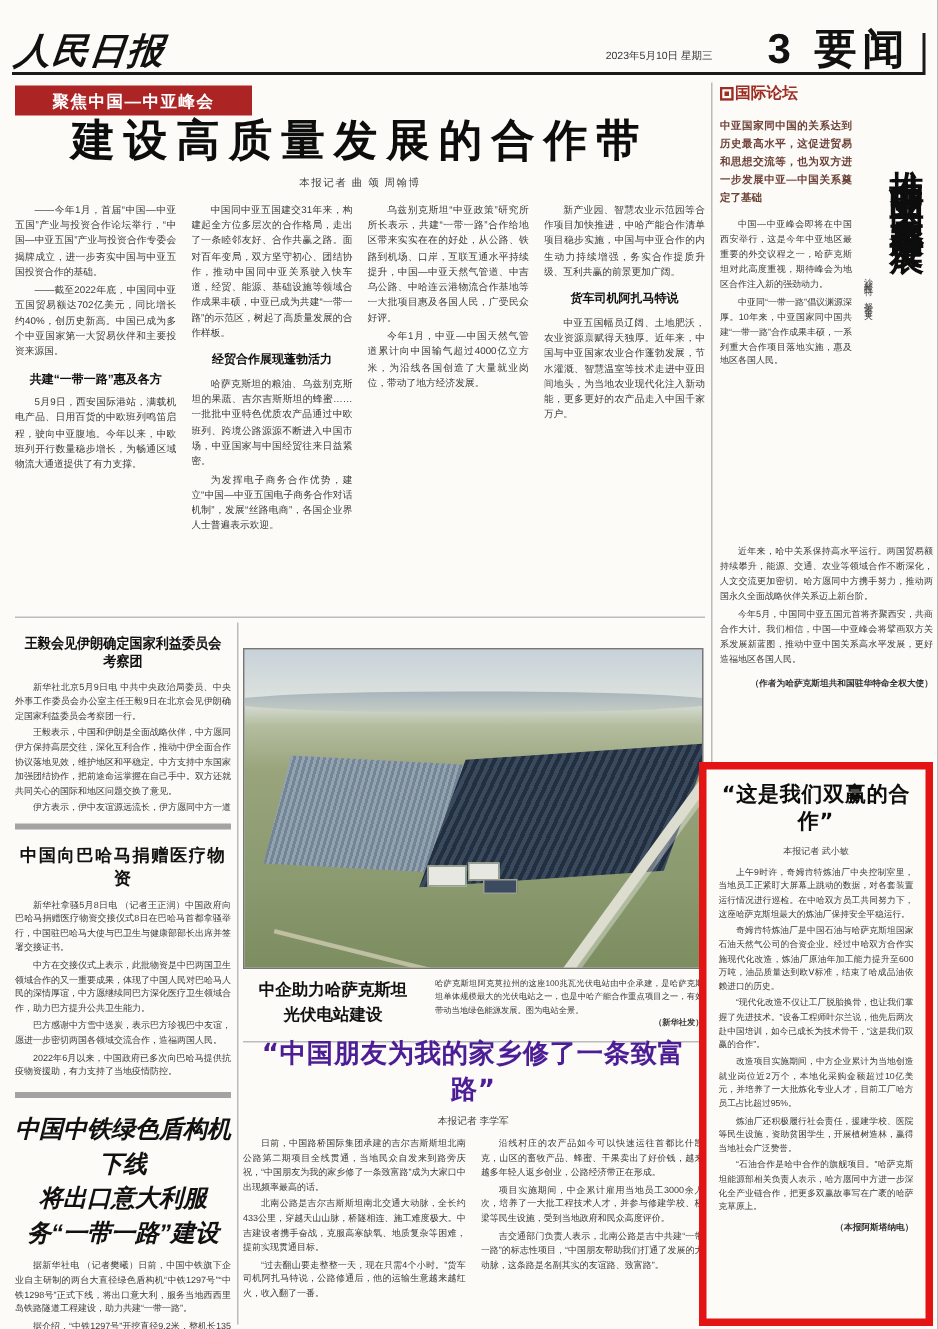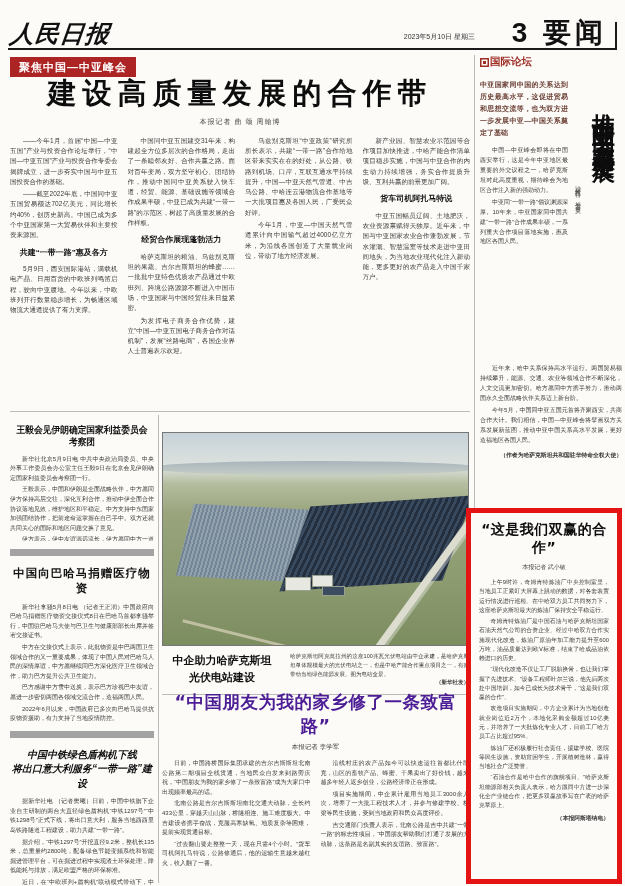--- a/index.html
+++ b/index.html
@@ -6,43 +6,43 @@
   .page{position:relative;width:625px;height:886px;margin:0 auto;background:#fcfbf8;overflow:hidden;
         font-family:"Liberation Sans",sans-serif;color:#2b2b2b;}
   
   .masthead-logo{position:absolute;left:10px;top:18px;font-family:"DejaVu Serif",serif;
     font-weight:bold;font-style:italic;font-size:24px;color:#111;letter-spacing:1px;transform:skewX(-6deg);}
   .masthead-date{position:absolute;right:150px;top:32px;font-size:7px;color:#333;}
   .masthead-page{position:absolute;right:18px;top:14px;font-size:28px;font-weight:bold;color:#111;letter-spacing:4px;}
   .head-rule{position:absolute;left:8px;right:8px;top:48px;height:0;border-top:2px solid #1a1a1a;}
   .head-hook{position:absolute;right:8px;top:22px;width:0;height:26px;border-right:2px solid #1a1a1a;}
   
-  .banner{position:absolute;left:10px;top:57px;width:126px;height:20px;background:#ad2424;color:#fff;
+  .banner{position:absolute;left:10px;top:57px;width:158px;height:20px;background:#ad2424;color:#fff;
     display:flex;align-items:center;justify-content:center;font-size:11px;font-weight:bold;letter-spacing:1px;}
   
   .vline-sidebar{position:absolute;left:474px;top:55px;width:0;height:828px;border-left:1px solid #bbb;}
   .vline-leftrail{position:absolute;left:158px;top:415px;width:0;height:468px;border-left:1px solid #bbb;}
   .hline-main{position:absolute;left:10px;top:411px;width:460px;border-top:1px solid #bbb;}
   
   .main-article{position:absolute;left:10px;top:78px;width:460px;}
   .main-headline{text-align:center;font-size:29px;font-weight:bold;color:#0d0d0d;letter-spacing:6px;
     font-family:"DejaVu Sans",sans-serif;line-height:1.1;}
   .main-byline{text-align:center;font-size:7px;color:#444;margin-top:7px;letter-spacing:1px;}
   .main-cols{display:flex;gap:10px;margin-top:9px;height:278px;overflow:hidden;}
   .main-col{flex:1;font-size:6.5px;line-height:1.58;text-align:justify;color:#3a3a3a;overflow:hidden;}
   .para{margin:0 0 2px;text-indent:2em;}
   .subhead{text-align:center;font-weight:bold;font-size:8px;color:#111;margin:6px 0 5px;text-indent:0;}
   
   .left-rail{position:absolute;left:10px;top:418px;width:144px;}
   .rail-article{padding:4px 0 8px;}
-  .rail-article + .rail-article{border-top:7px solid #a3a3a3;}
+  .rail-article + .rail-article{border-top:4px solid #a3a3a3;}
   .rail-h1{font-size:9.5px;font-weight:bold;text-align:center;color:#111;line-height:1.3;margin:2px 0 6px;
     transform:scaleX(.92);}
   .rail-h2{font-size:11.5px;font-weight:bold;text-align:center;color:#111;margin:6px 0 7px;letter-spacing:1px;}
-  .rail-h3{font-size:10px;font-weight:bold;font-style:italic;text-align:center;color:#111;line-height:1.45;margin:6px 0 6px;}
+  .rail-h3{font-size:16px;font-weight:bold;font-style:italic;text-align:center;color:#111;line-height:1.45;margin:6px 0 6px;}
   .rail-body{font-size:6px;line-height:1.6;text-align:justify;color:#3a3a3a;overflow:hidden;}
   .rail-body.clip1{max-height:86px;} .rail-body.clip2{max-height:120px;} .rail-body.clip3{max-height:168px;}
   
   .photo-wrap{position:absolute;left:162px;top:432px;width:307px;}
   .photo{position:relative;height:212px;border:1px solid #777;overflow:hidden;
     background:linear-gradient(#c7d2d9 0%,#dde2de 16%,#b4bd9f 24%,#99a47c 38%,#8b9a6f 72%,#7c8d60 100%);}
   .ph-mountains{position:absolute;left:-4%;top:13%;width:108%;height:7%;
     background:linear-gradient(#9fadb6,#c3cbc4);border-radius:50%;opacity:.85;}
   .ph-field-dark{position:absolute;left:44%;top:32%;width:52%;height:40%;
     background:repeating-linear-gradient(96deg,#232e3e 0 3px,#3a4a5e 3px 6px);

